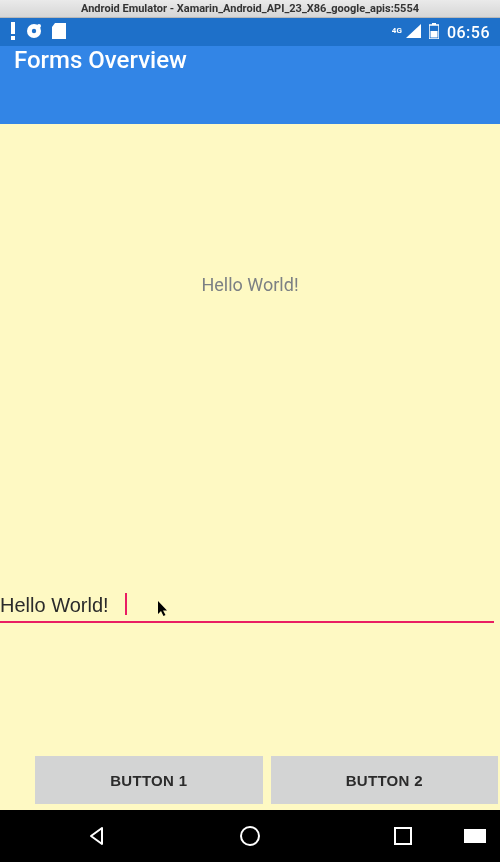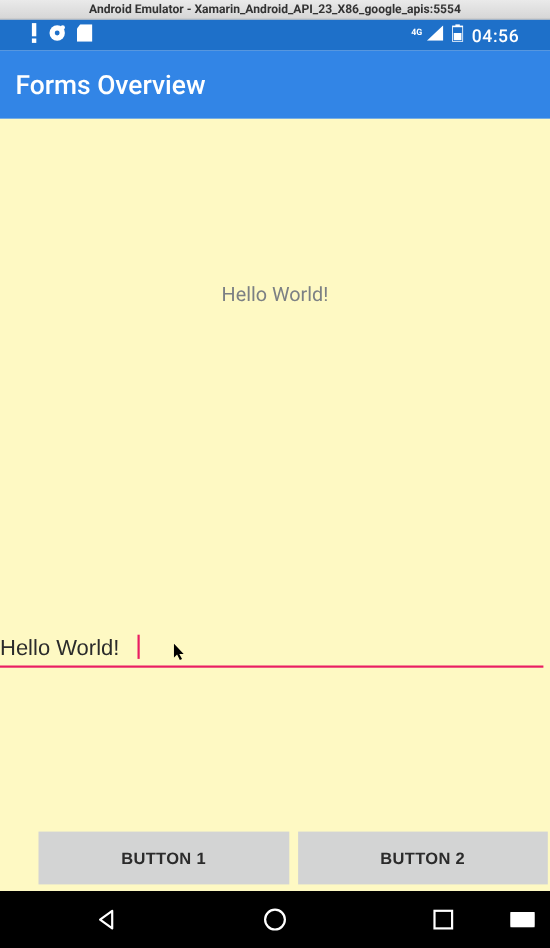--- a/index.html
+++ b/index.html
@@ -26,37 +26,37 @@
     background: #eef3f7;
   }
 
   
   .statusbar {
     height: 28px;
     background: #1e70c9;
     color: #fff;
     display: flex;
     align-items: center;
-    padding: 0 28px;
+    padding: 0 10px;
     font-size: 13px;
   }
   .statusbar .left { display: flex; align-items: center; gap: 10px; }
   .statusbar .spacer { flex: 1; }
   .statusbar .right { display: flex; align-items: center; gap: 8px; }
   .statusbar svg { fill: #fff; }
   .clock { font-weight: 500; letter-spacing: 0.5px; font-size: 16px; }
   .net-badge { font-size: 8px; font-weight: 700; line-height: 8px; margin-right: -4px; align-self: flex-start; margin-top: 4px;}
 
   
   .appbar {
-    height: 62px;
+    height: 78px;
     background: #3285e6;
     color: #fff;
     display: flex;
-    align-items: center;
+    align-items: flex-start;
     padding: 0 14px;
   }
   .appbar-title { font-size: 24px; font-weight: 500; }
 
   
   .content {
     flex: 1;
     position: relative;
     background: #fef9c3;
   }
@@ -180,21 +180,21 @@
             <path d="M0 14 L15 14 L15 0 Z"></path>
           </svg>
       </span>
       <span>
         <svg width="10" height="16" viewBox="0 0 10 16">
             <rect x="3" y="0" width="4" height="2"></rect>
             <rect x="0" y="2" width="10" height="14" fill="none" stroke="#fff" stroke-width="1.5"></rect>
             <rect x="1.5" y="8" width="7" height="6.5"></rect>
           </svg>
       </span>
-      <span class="clock">04:56</span>
+      <span class="clock">06:56</span>
     </div>
   </div>
 
   <div class="appbar">
     <div class="appbar-title">Forms Overview</div>
   </div>
 
   <div class="content">
     <div class="center-label">Hello World!</div>
 

